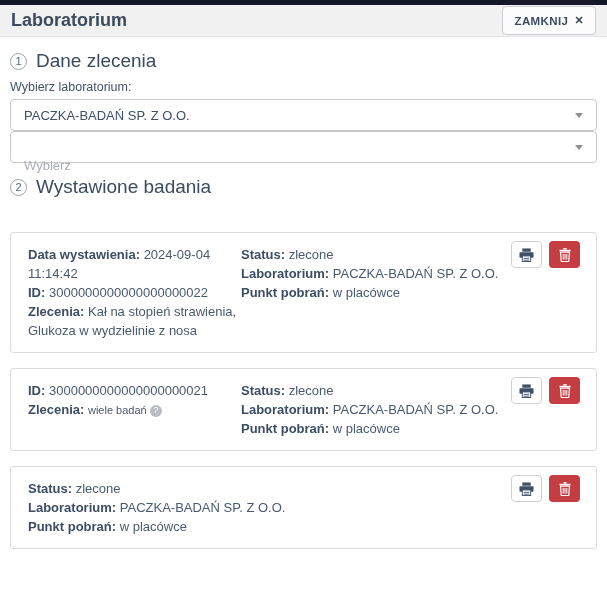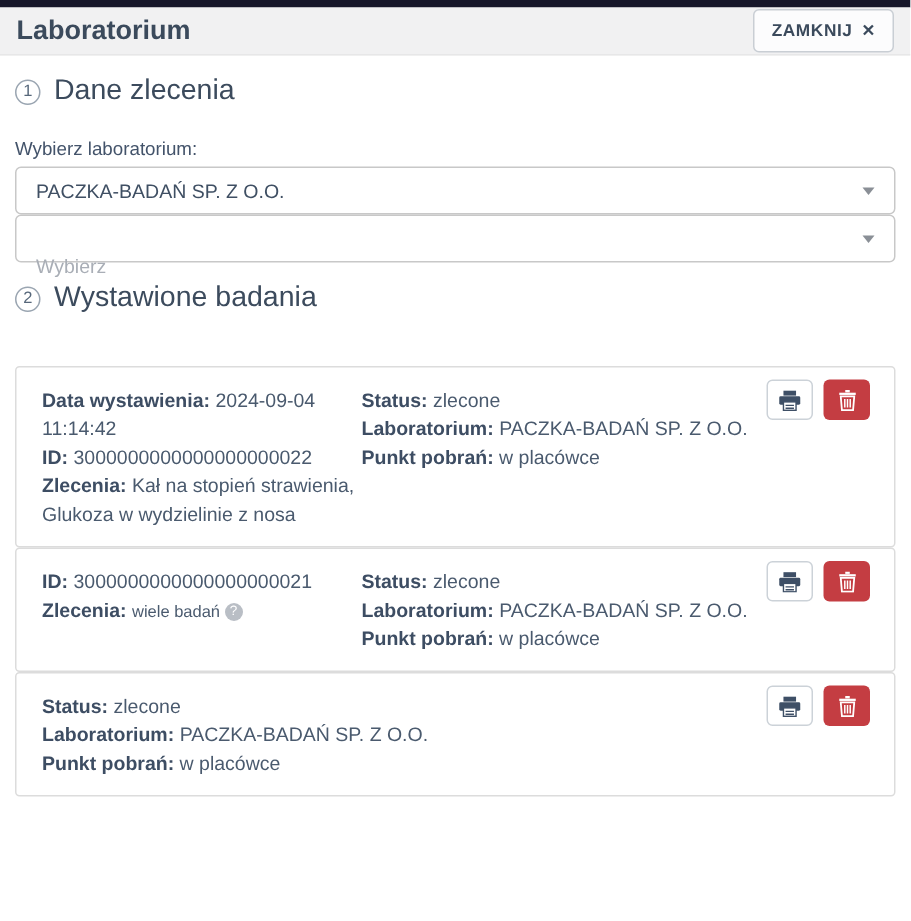--- a/index.html
+++ b/index.html
@@ -12,30 +12,30 @@
   .close-btn { background:#fcfcfd; border:1px solid #c9ced4; border-radius:4px;
     padding:7px 11px; font-size:11.5px; font-weight:600; letter-spacing:.4px;
     color:#3b4a5c; cursor:pointer; display:flex; align-items:flex-end; gap:6px;
     font-family:"Liberation Sans", sans-serif; }
   .close-x { font-size:11px; color:#3b4a5c; }
   .content { padding:0 10px; }
   .step-row { display:flex; align-items:center; gap:9px; margin-top:13px; }
   .step-circle { width:17px; height:17px; border:1px solid #9aa5b1; border-radius:50%;
     font-size:11px; color:#56677a; display:flex; align-items:center; justify-content:center; }
   .step-title { font-size:19px; color:#3c4b5d; font-weight:500; }
-  .field-label { font-size:12.5px; color:#43536a; margin:20px 0 5px; }
+  .field-label { font-size:12.5px; color:#43536a; margin:8px 0 5px; }
   .select-box { border:1px solid #c8c8c8; border-radius:4px; height:32px; display:flex;
     align-items:center; justify-content:space-between; padding:0 13px; font-size:13px;
     color:#3f4f63; background:#fff; cursor:pointer; }
   .select-box .placeholder { color:#a9aeb6;margin-top:37px; }
   .caret { width:0; height:0; border-left:4px solid transparent;
     border-right:4px solid transparent; border-top:5px solid #8a8f96; }
   .cards { margin-top:34px; }
   .card { border:1px solid #dcdcdc; border-radius:3px; background:#fff;
-    padding:12px 16px 12px 17px; margin-bottom:0; display:flex; align-items:flex-start; }
+    padding:12px 16px 12px 17px; margin-bottom:15px; display:flex; align-items:flex-start; }
   .card .col-left { width:213px; flex:0 0 213px; }
   .card .col-right { flex:1; }
   .card .line { font-size:13px; line-height:19px; color:#4a5a6e; }
   .card b { color:#3d4d63; }
   .small-val { font-size:11px; }
   .help-icon { display:inline-flex; width:12px; height:12px; border-radius:50%;
     background:#b9bec5; color:#fff; font-size:9px; align-items:center;
     justify-content:center; vertical-align:1px; margin-left:3px; }
   .actions { display:flex; gap:7px; margin-top:-4px; }
   .icon-btn { width:31px; height:27px; border-radius:4px; display:flex;

